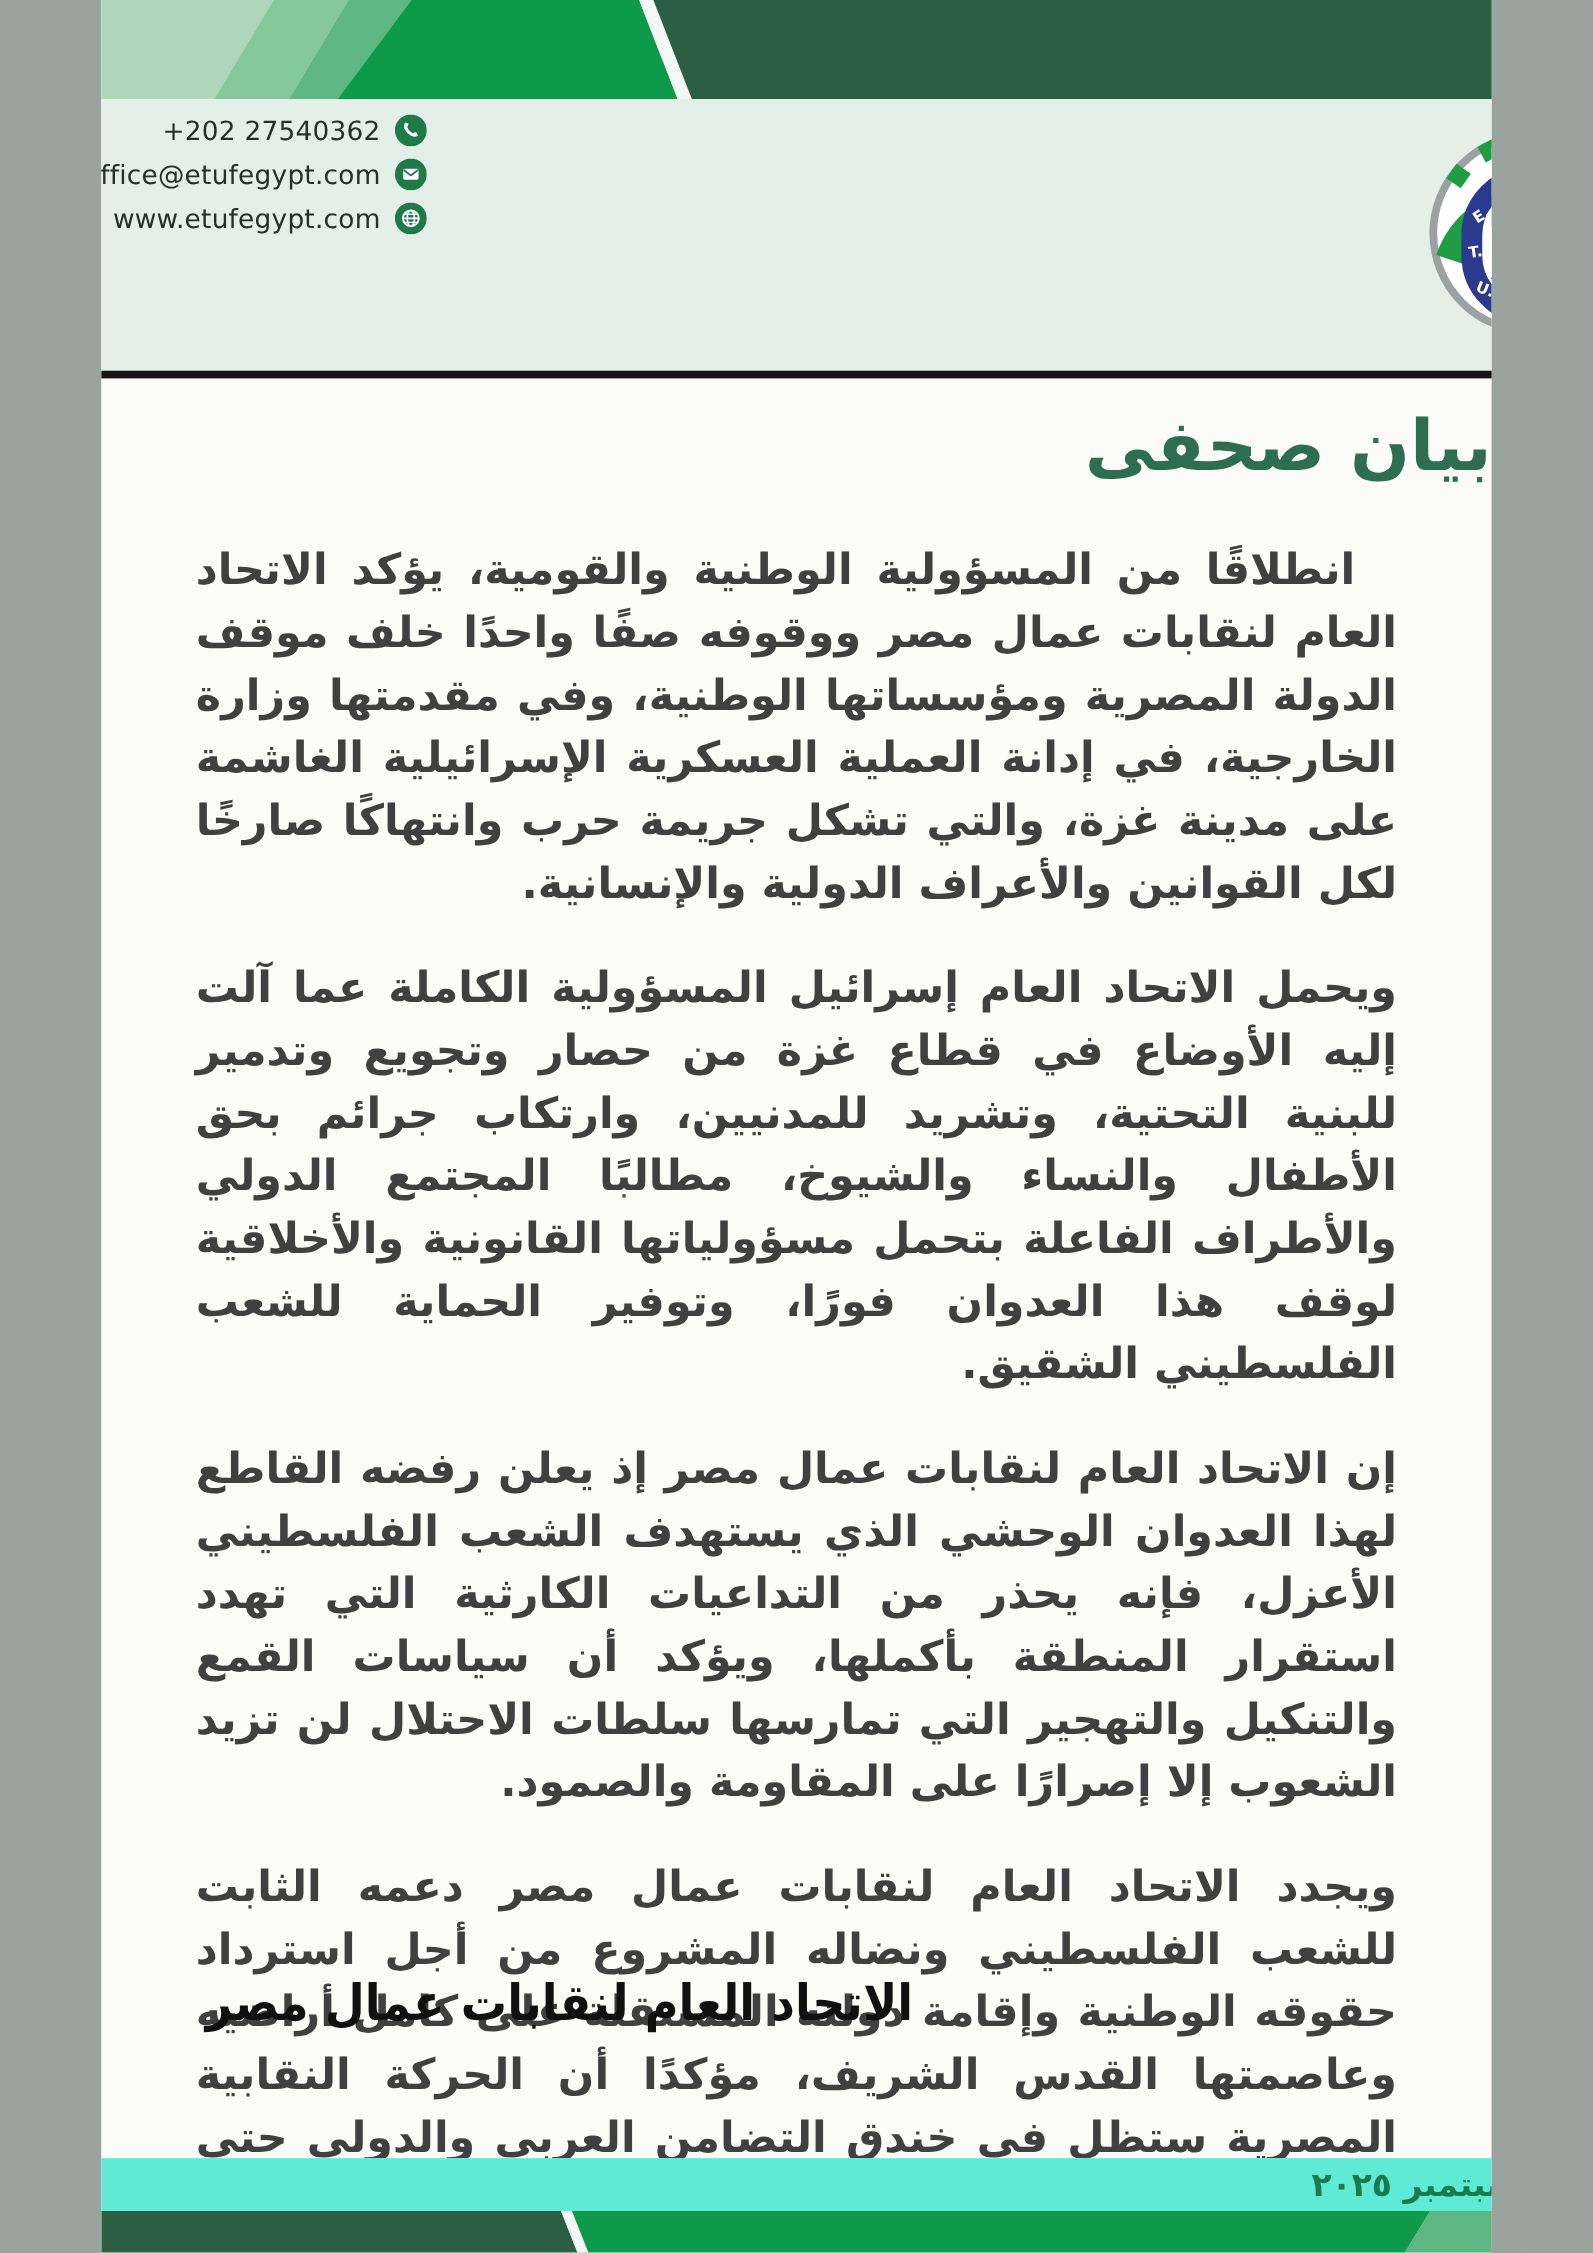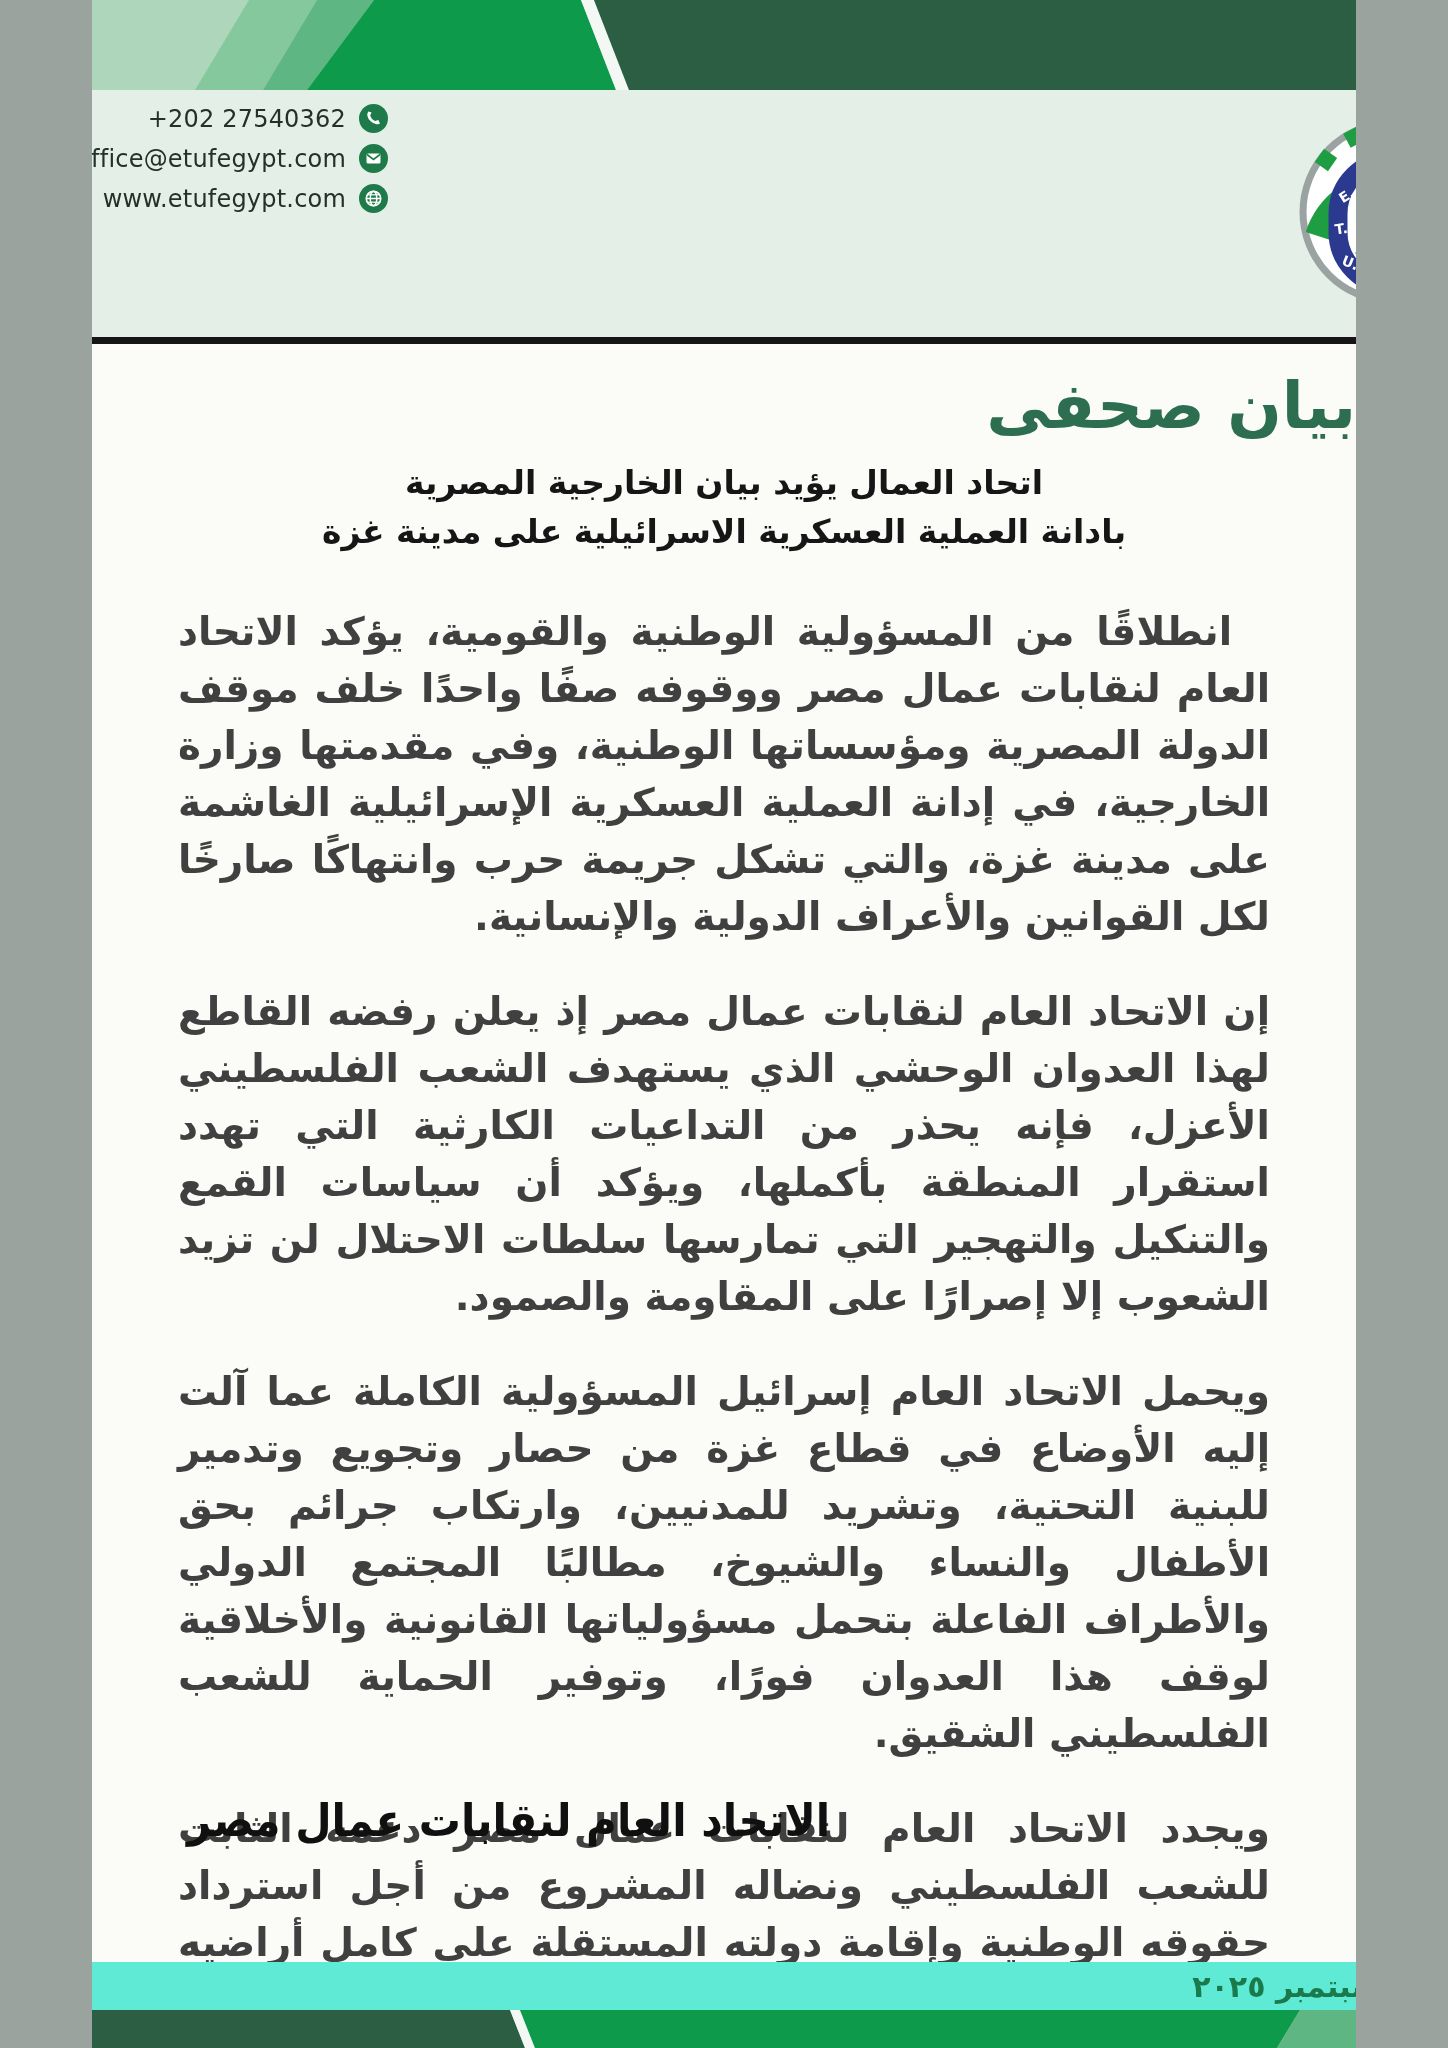--- a/index.html
+++ b/index.html
@@ -140,28 +140,24 @@
       <path d="M90 142 l4 -10 l4 10 Z" fill="#1f9d43"></path>
     </g>
 
     <text x="112" y="166" transform="rotate(-35 112 166)" fill="#2b3a8f" font-family="DejaVu Sans, sans-serif" font-size="10" font-weight="bold" direction="rtl">عمال مصر</text>
   </svg>
 
   <div class="black-rule"></div>
 
   <div class="content">
     <h1 class="doc-title">بيان صحفى</h1>
-    <div class="doc-subtitle">
-      <div>اتحاد العمال يؤيد بيان الخارجية المصرية</div>
-      <div>بادانة العملية العسكرية الاسرائيلية على مدينة غزة</div>
-    </div>
     <div class="body-text">
       <p class="indent-first">انطلاقًا من المسؤولية الوطنية والقومية، يؤكد الاتحاد العام لنقابات عمال مصر ووقوفه صفًا واحدًا خلف موقف الدولة المصرية ومؤسساتها الوطنية، وفي مقدمتها وزارة الخارجية، في إدانة العملية العسكرية الإسرائيلية الغاشمة على مدينة غزة، والتي تشكل جريمة حرب وانتهاكًا صارخًا لكل القوانين والأعراف الدولية والإنسانية.</p>
+      <p>ويحمل الاتحاد العام إسرائيل المسؤولية الكاملة عما آلت إليه الأوضاع في قطاع غزة من حصار وتجويع وتدمير للبنية التحتية، وتشريد للمدنيين، وارتكاب جرائم بحق الأطفال والنساء والشيوخ، مطالبًا المجتمع الدولي والأطراف الفاعلة بتحمل مسؤولياتها القانونية والأخلاقية لوقف هذا العدوان فورًا، وتوفير الحماية للشعب الفلسطيني الشقيق.</p>
       <p>إن الاتحاد العام لنقابات عمال مصر إذ يعلن رفضه القاطع لهذا العدوان الوحشي الذي يستهدف الشعب الفلسطيني الأعزل، فإنه يحذر من التداعيات الكارثية التي تهدد استقرار المنطقة بأكملها، ويؤكد أن سياسات القمع والتنكيل والتهجير التي تمارسها سلطات الاحتلال لن تزيد الشعوب إلا إصرارًا على المقاومة والصمود.</p>
-      <p>ويحمل الاتحاد العام إسرائيل المسؤولية الكاملة عما آلت إليه الأوضاع في قطاع غزة من حصار وتجويع وتدمير للبنية التحتية، وتشريد للمدنيين، وارتكاب جرائم بحق الأطفال والنساء والشيوخ، مطالبًا المجتمع الدولي والأطراف الفاعلة بتحمل مسؤولياتها القانونية والأخلاقية لوقف هذا العدوان فورًا، وتوفير الحماية للشعب الفلسطيني الشقيق.</p>
       <p>ويجدد الاتحاد العام لنقابات عمال مصر دعمه الثابت للشعب الفلسطيني ونضاله المشروع من أجل استرداد حقوقه الوطنية وإقامة دولته المستقلة على كامل أراضيه وعاصمتها القدس الشريف، مؤكدًا أن الحركة النقابية المصرية ستظل في خندق التضامن العربي والدولي حتى يتحقق السلام العادل والشامل.</p>
     </div>
     <div class="signature">الاتحاد العام لنقابات عمال مصر</div>
   </div>
 
   <div class="date-band">
     <span class="date-text">١٧ سبتمبر ٢٠٢٥</span>
   </div>
 
   <svg class="band-bottom" width="1448" height="38" viewBox="0 0 1448 38">

